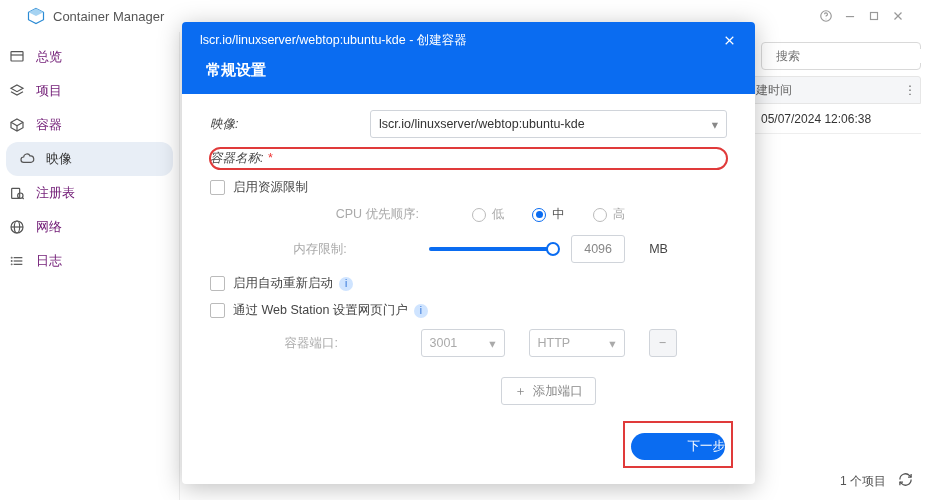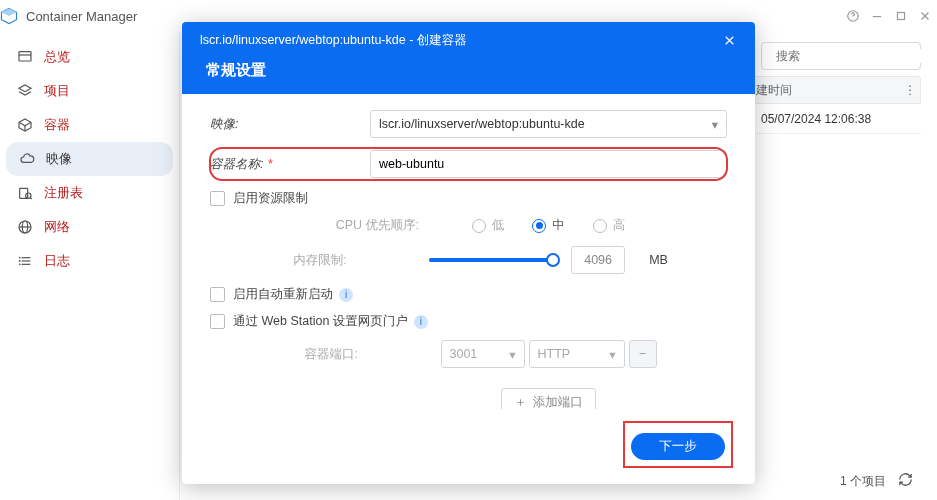--- a/index.html
+++ b/index.html
@@ -1,29 +1,29 @@
 <!DOCTYPE html>
 <html><head>
 <meta charset="utf-8">
 <style>
 * { box-sizing: border-box; margin: 0; padding: 0; }
 body { font-family: "Microsoft YaHei", "Segoe UI", Arial, sans-serif; font-size: 13px; color: #333; background: #fff; width: 937px; height: 500px; overflow: hidden; position: relative; }
 
 
-.titlebar { height: 32px; display: flex; align-items: center; padding: 0 0; background: #fff; }
+.titlebar { height: 32px; display: flex; align-items: center; padding: 0 27px; background: #fff; }
 .titlebar .app-icon { width: 18px; height: 18px; margin-right: 8px; display: flex; align-items: center; justify-content: center; }
 .titlebar .app-title { color: #555; font-size: 13px; flex: 0 0 auto; }
 .titlebar .spacer { flex: 1; }
 .titlebar .tb-btn { width: 24px; height: 24px; display: flex; align-items: center; justify-content: center; color: #888; cursor: pointer; }
 .titlebar .tb-btn svg { width: 14px; height: 14px; }
 
 
 .app-body { display: flex; height: calc(500px - 32px); }
 .sidebar { width: 180px; border-right: 1px solid #eee; padding-top: 8px; }
-.sb-item { display: flex; align-items: center; height: 34px; padding: 0 16px; color: #b91c1c; cursor: pointer; }
+.sb-item { display: flex; align-items: center; height: 34px; padding: 0 8px; color: #701a75; cursor: pointer; }
 .sb-item.active { background: #e8eef6; color: #333; border-radius: 12px; margin: 0 6px; padding: 0 12px; }
 .sb-item .sb-icon { width: 18px; margin-right: 10px; display: flex; align-items: center; justify-content: center; color: #555; }
 .sb-item .sb-icon svg { width: 16px; height: 16px; }
 
 .main { flex: 1; position: relative; padding: 10px 16px 0 16px; }
 .search-row { display: flex; justify-content: flex-end; margin-bottom: 6px; }
 .search-box { width: 160px; height: 28px; border: 1px solid #d9d9d9; border-radius: 4px; display: flex; align-items: center; padding: 0 8px; color: #999; }
 .search-box input { border: none; outline: none; flex: 1; font-size: 12px; }
 .search-box svg { width: 14px; height: 14px; margin-right: 6px; }
 
@@ -70,29 +70,29 @@
 .radio.checked .dot { border-color: #0a6cf1; }
 .radio.checked .dot::after { content: ""; width: 7px; height: 7px; background: #0a6cf1; border-radius: 50%; }
 .radio.checked { color: #555; }
 
 .slider { position: relative; width: 130px; height: 4px; background: #d9d9d9; border-radius: 2px; margin-right: 12px; }
 .slider .fill { position: absolute; left: 0; top: 0; height: 100%; width: 95%; background: #0a6cf1; border-radius: 2px; }
 .slider .knob { position: absolute; top: 50%; left: 95%; transform: translate(-50%,-50%); width: 14px; height: 14px; background: #fff; border: 2px solid #0a6cf1; border-radius: 50%; }
 .num-input { width: 54px; justify-content: center; color: #888; }
 .unit { margin-left: 24px; color: #444; }
 
-.port-row { display: flex; align-items: center; gap: 4px; }
+.port-row { display: flex; align-items: center; gap: 24px; }
 .mini-select { width: 84px; justify-content: space-between; color: #aaa; }
 .mini-select.proto { width: 96px; }
 .icon-btn { width: 28px; height: 28px; border: 1px solid #d0d4da; border-radius: 3px; background: #f4f5f7; color: #999; display: flex; align-items: center; justify-content: center; }
 .add-port-btn { margin-top: 8px; height: 28px; border: 1px solid #d0d4da; border-radius: 3px; background: #fff; color: #888; display: inline-flex; align-items: center; padding: 0 12px; gap: 6px; }
 
 .modal-footer { padding: 12px 18px 16px 0; display: flex; justify-content: flex-end; }
 .hl-next { border: 2px solid #e03a3a; padding: 10px 6px 6px 6px; margin-right: 4px; }
-.btn-primary { background: #0a6cf1; color: #fff; border: none; border-radius: 14px; height: 27px; width: 94px; font-size: 12.5px; cursor: pointer; }
+.btn-primary { background: #0a6cf1; color: #fff; border: none; border-radius: 14px; height: 27px; width: 94px; font-size: 12.5px; cursor: pointer; text-align: right; }
 </style>
 </head>
 <body>
 
 <div class="titlebar">
   <span class="app-icon">
     <svg viewBox="0 0 24 24">
         <polygon points="12,2 22,7 22,17 12,22 2,17 2,7" fill="none" stroke="#2a8ad4" stroke-width="1.6"></polygon>
         <polygon points="12,2 22,7 12,12 2,7" fill="#a6d3f2"></polygon>
       </svg>
@@ -254,25 +254,20 @@
         <div class="select">
           <span>lscr.io/linuxserver/webtop:ubuntu-kde</span>
           <span class="caret">▾</span>
         </div>
       </div>
     </div>
 
     <div class="form-row hl-name">
       <div class="label">
         <span>容器名称:</span><span class="req">*</span>
-      </div>
-      <div class="ctrl">
-        <div class="text-input">
-          <input value="web-ubuntu" style="">
-        </div>
       </div>
     </div>
 
     <div class="checkbox-row">
       <span class="checkbox"></span>
       <span>启用资源限制</span>
     </div>
     <div class="sub-block">
       <div class="sub-row">
         <div class="slabel">CPU 优先顺序:</div>

